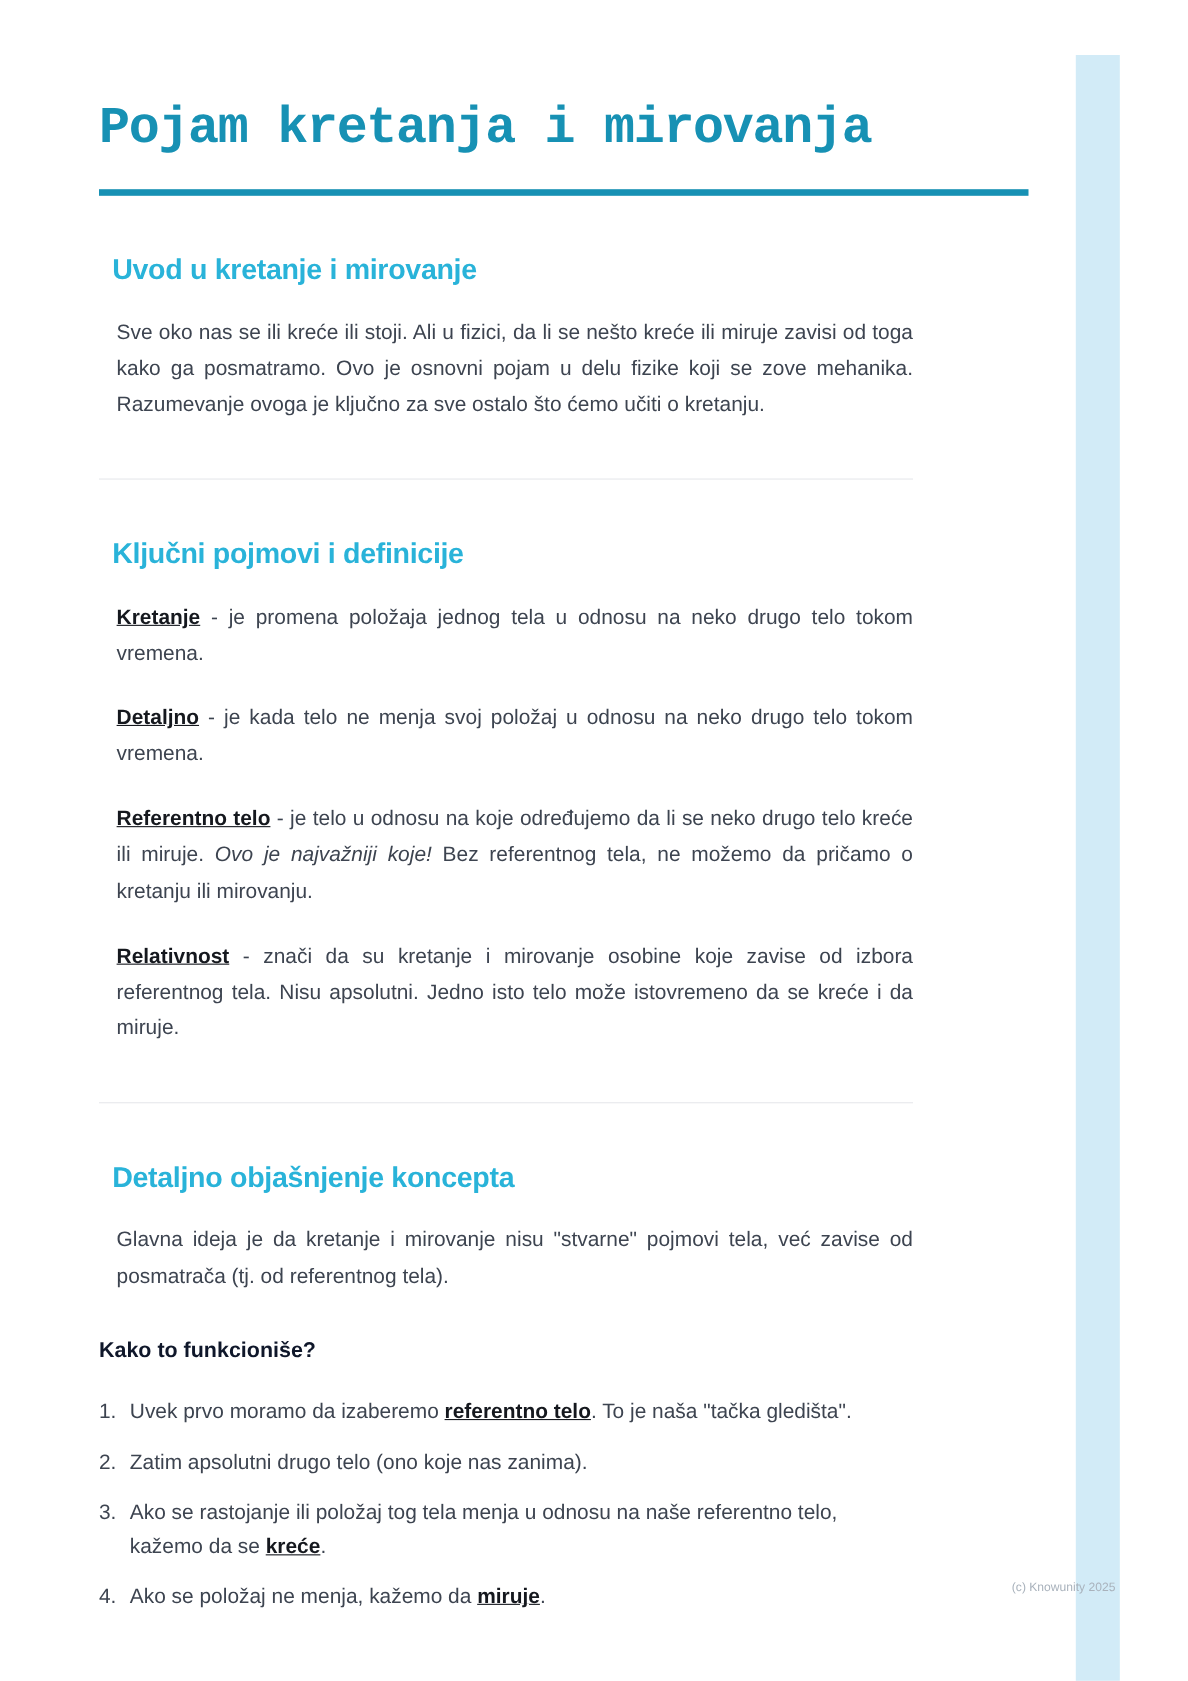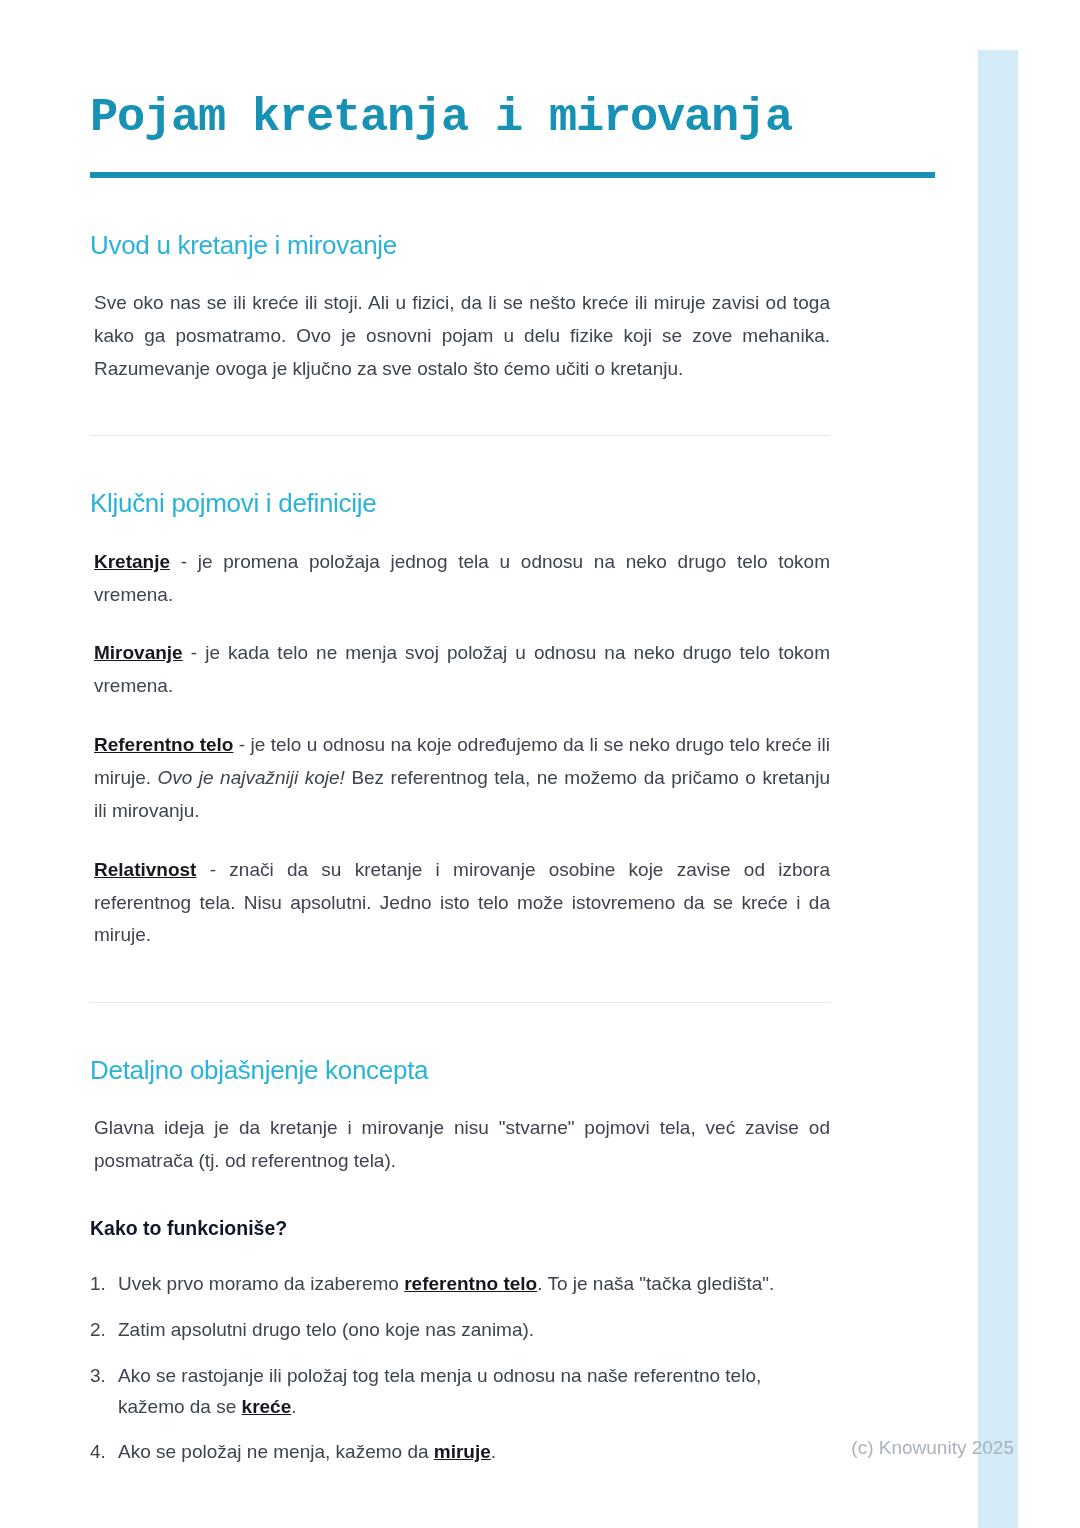--- a/index.html
+++ b/index.html
@@ -19,21 +19,21 @@
     width: 40px;
     height: 1478px;
     background: #d2ebf7;
     z-index: 0;
   }
 
   .footer-credit {
     position: absolute;
     top: 1437px;
     right: 66px;
-    font-size: 19px;
+    font-size: 11px;
     color: #a9b2bc;
     z-index: 2;
     white-space: nowrap;
   }
 
   .content {
     position: relative;
     z-index: 1;
     padding: 92px 0 0 90px;
     width: 845px;
@@ -53,30 +53,30 @@
   .title-rule {
     height: 6px;
     background: #1791b4;
     margin-top: 28px;
     width: 845px;
   }
 
   .text-col { width: 740px; }
 
   h2.section-heading {
-    margin: 52px 0 0 0;
+    margin: 52px 0 0 12px;
     font-size: 26px;
-    font-weight: normal;
+    font-weight: bold;
     color: #29b3d9;
     letter-spacing: -0.3px;
     line-height: 1.2;
   }
 
   p.body-par {
-    margin: 26px 0 0 4px;
+    margin: 26px 0 0 16px;
     font-size: 19px;
     line-height: 1.73;
     color: #3d4450;
     text-align: justify;
   }
 
   p.body-par strong, .subhead strong, .li-text strong {
     color: #15181e;
     font-weight: bold;
     text-decoration: underline;
@@ -133,21 +133,21 @@
       <p class="body-par">Sve oko nas se ili kreće ili stoji. Ali u fizici, da li se nešto kreće ili miruje zavisi od toga kako ga posmatramo. Ovo je osnovni pojam u delu fizike koji se zove mehanika. Razumevanje ovoga je ključno za sve ostalo što ćemo učiti o kretanju.</p>
     </section>
 
     <hr class="divider">
 
     <section>
       <h2 class="section-heading">Ključni pojmovi i definicije</h2>
 
       <p class="body-par"><strong>Kretanje</strong><span> - je promena položaja jednog tela u odnosu na neko drugo telo tokom vremena.</span></p>
 
-      <p class="body-par"><strong>Mirovanje</strong><span> - je kada telo ne menja svoj položaj u odnosu na neko drugo telo tokom vremena.</span></p>
+      <p class="body-par"><strong>Detaljno</strong><span> - je kada telo ne menja svoj položaj u odnosu na neko drugo telo tokom vremena.</span></p>
 
       <p class="body-par"><strong>Referentno telo</strong><span> - je telo u odnosu na koje određujemo da li se neko drugo telo kreće ili miruje. </span><em>Ovo je najvažniji koje!</em><span> Bez referentnog tela, ne možemo da pričamo o kretanju ili mirovanju.</span></p>
 
       <p class="body-par"><strong>Relativnost</strong><span> - znači da su kretanje i mirovanje osobine koje zavise od izbora referentnog tela. Nisu apsolutni. Jedno isto telo može istovremeno da se kreće i da miruje.</span></p>
     </section>
 
     <hr class="divider">
 
     <section>
       <h2 class="section-heading">Detaljno objašnjenje koncepta</h2>

